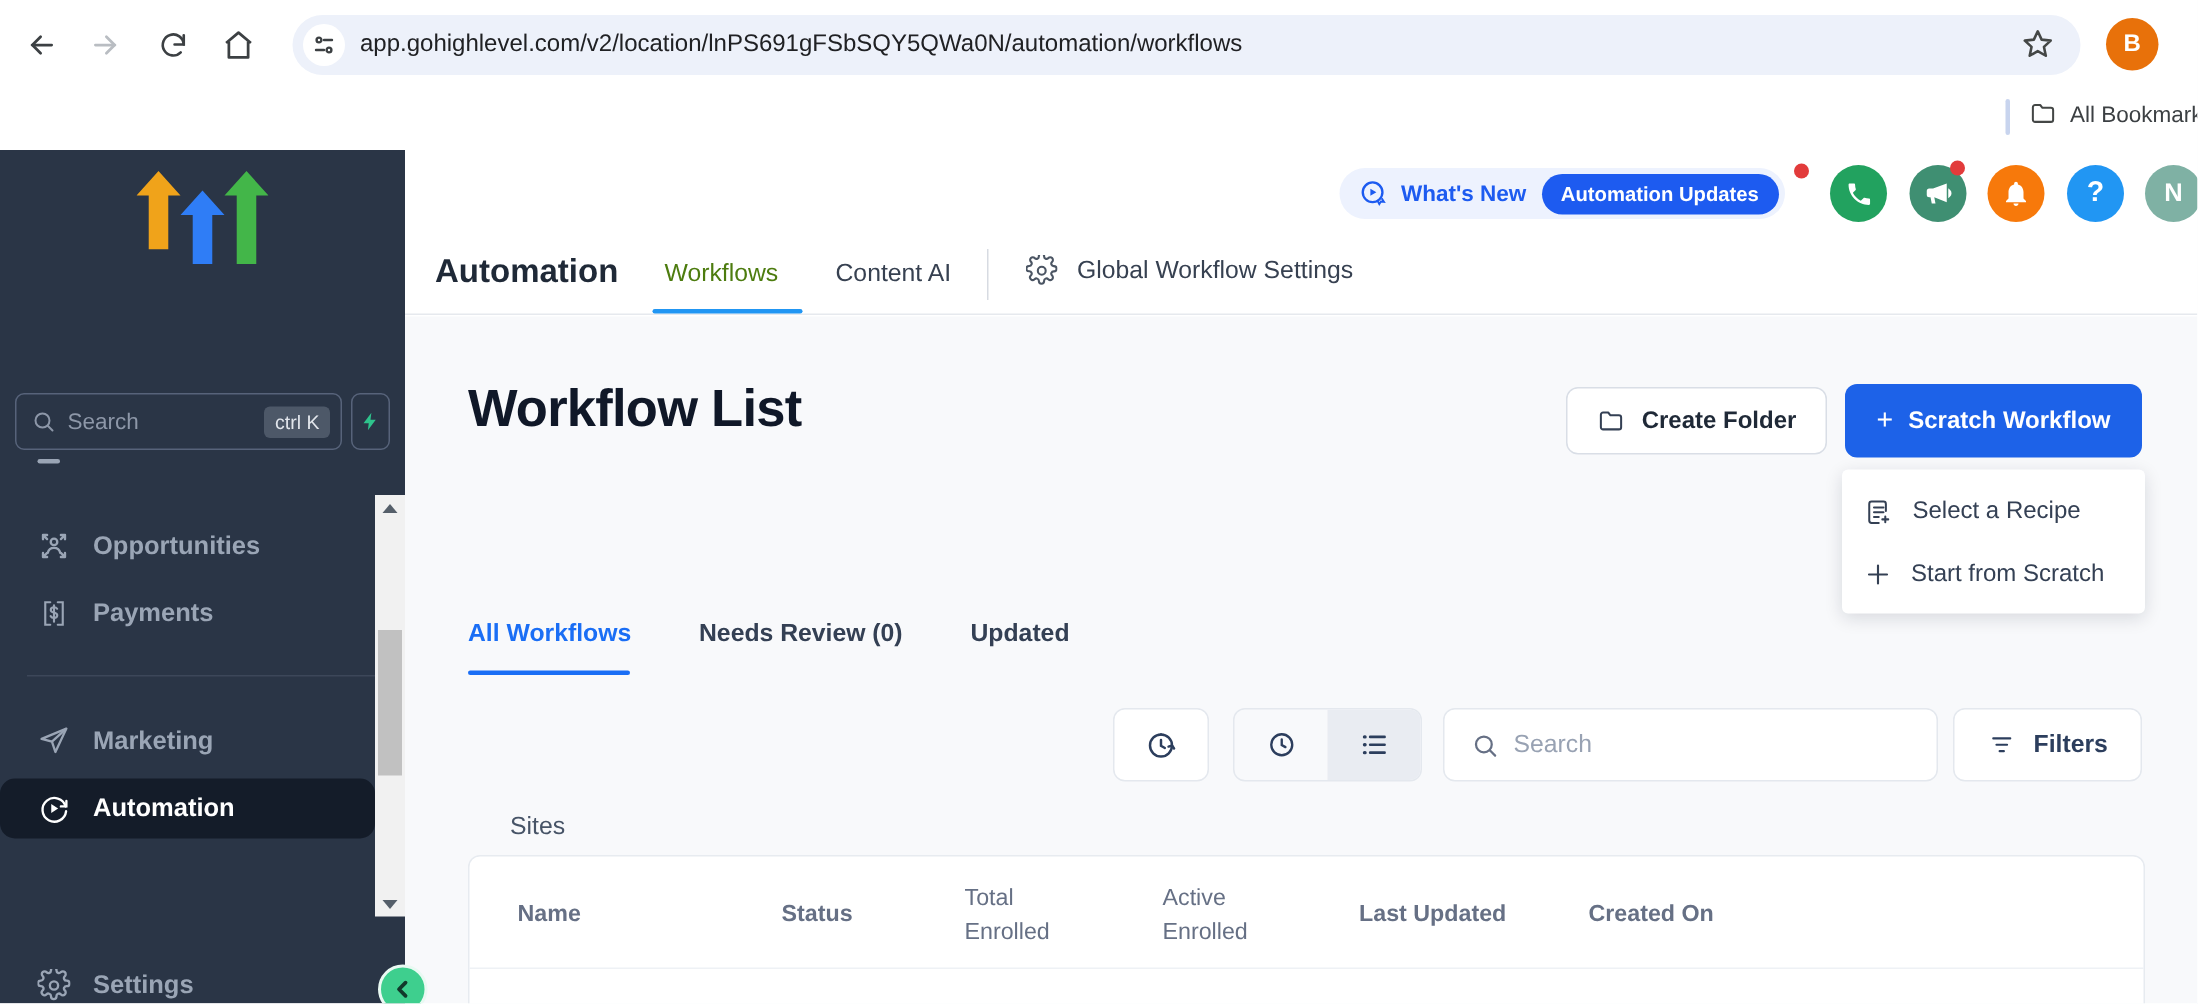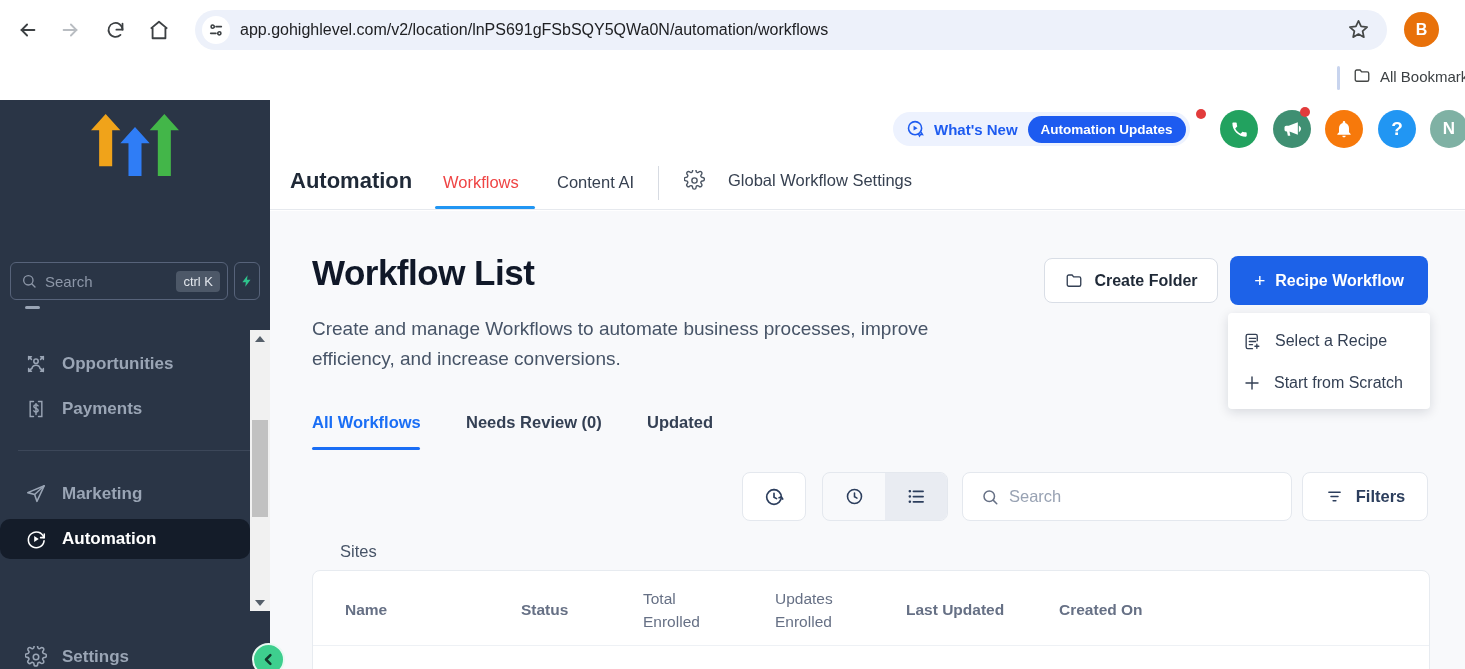--- a/index.html
+++ b/index.html
@@ -52,24 +52,24 @@
   .main-body { position:absolute; left:270px; top:211px; width:1195px; height:458px; background:#f8f9fb; }
 
   .wn-pill { position:absolute; left:893px; top:112px; height:34px; background:#edf2fe; border-radius:17px; display:flex; align-items:center; padding:0 4px 0 12px; cursor:pointer; }
   .wn-label { color:#1d5bf0; font-size:15px; font-weight:700; margin:0 10px 0 8px; }
   .au-pill { background:#1d5bf0; color:#fff; font-size:13.5px; font-weight:700; border-radius:14px; height:27px; display:flex; align-items:center; padding:0 13px; cursor:pointer; }
   .red-dot { position:absolute; width:10px; height:10px; border-radius:50%; background:#e23b3b; }
   .circ { position:absolute; top:110px; width:38px; height:38px; border-radius:50%; display:flex; align-items:center; justify-content:center; color:#fff; cursor:pointer; }
 
   .hdr-title { position:absolute; left:290px; top:168px; font-size:22px; font-weight:700; color:#1f2937; }
   .hdr-tab { position:absolute; top:173px; font-size:16.5px; font-weight:500; color:#374151; cursor:pointer; }
-  .hdr-tab.active { color:#ef4444; }
+  .hdr-tab.active { color:#4d7c0f; }
   .tab-underline { position:absolute; left:435px; top:206px; width:100px; height:3px; background:#2196f3; border-radius:2px; }
   .hdr-vdiv { position:absolute; left:658px; top:166px; width:1px; height:34px; background:#d7dbe2; }
-  .gws { position:absolute; left:684px; top:170px; display:flex; align-items:center; gap:23px; color:#374151; font-size:16.5px; cursor:pointer; }
+  .gws { position:absolute; left:684px; top:170px; display:flex; align-items:center; gap:13px; color:#374151; font-size:16.5px; cursor:pointer; }
 
   .page-title { position:absolute; left:312px; top:253px; font-size:35px; font-weight:700; color:#101828; letter-spacing:-0.5px; }
   .page-desc { position:absolute; left:312px; top:314px; width:700px; font-size:19px; line-height:30px; color:#475467; }
 
   .btn { display:flex; align-items:center; justify-content:center; gap:10px; border-radius:8px; cursor:pointer; font-weight:700; }
   .btn-folder { position:absolute; left:1044px; top:258px; width:174px; height:45px; background:#fff; border:1px solid #d9dee6; color:#1f2937; font-size:16px; }
   .btn-create { position:absolute; left:1230px; top:256px; width:198px; height:49px; background:#1d62e8; color:#fff; font-size:16px; }
   .plus-glyph { font-size:19px; font-weight:400; line-height:1; }
 
   .dropdown { position:absolute; left:1228px; top:313px; width:202px; height:96px; background:#fff; border-radius:4px; box-shadow:0 3px 12px rgba(16,24,40,.14); z-index:20; }
@@ -302,31 +302,30 @@
   <div class="hdr-vdiv"></div>
   <div class="gws">
     <svg width="21" height="21" viewBox="0 0 24 24" fill="none" stroke="#4b5563" stroke-width="1.6" stroke-linejoin="round">
         <circle cx="12" cy="12" r="3"></circle>
         <path d="M19.4 13.5a1.8 1.8 0 0 0 .4 2l.1.1a2 2 0 1 1-2.9 2.9l-.1-.1a1.8 1.8 0 0 0-2-.4 1.8 1.8 0 0 0-1.1 1.7v.2a2 2 0 1 1-4 0v-.2a1.8 1.8 0 0 0-1.2-1.7 1.8 1.8 0 0 0-2 .4l-.1.1a2 2 0 1 1-2.8-2.9l.1-.1a1.8 1.8 0 0 0 .4-2 1.8 1.8 0 0 0-1.7-1.1h-.2a2 2 0 1 1 0-4h.2A1.8 1.8 0 0 0 4.2 7.2a1.8 1.8 0 0 0-.4-2l-.1-.1a2 2 0 1 1 2.9-2.8l.1.1a1.8 1.8 0 0 0 2 .4 1.8 1.8 0 0 0 1.1-1.7v-.2a2 2 0 0 1 4 0v.2a1.8 1.8 0 0 0 1.1 1.7 1.8 1.8 0 0 0 2-.4l.1-.1a2 2 0 1 1 2.9 2.9l-.1.1a1.8 1.8 0 0 0-.4 2v.1a1.8 1.8 0 0 0 1.7 1.1h.2a2 2 0 1 1 0 4h-.2a1.8 1.8 0 0 0-1.7 1.1z"></path>
       </svg>
     <span>Global Workflow Settings</span>
   </div>
 
   <div class="page-title">Workflow List</div>
-  <div class="page-desc">Create and manage Workflows to automate business processes, improve efficiency, and increase conversions.</div>
 
   <div class="btn btn-folder">
     <svg width="20" height="18" viewBox="0 0 24 24" fill="none" stroke="#344054" stroke-width="1.8" stroke-linejoin="round">
         <path d="M3 6a2 2 0 0 1 2-2h4.5l2 2.5H19a2 2 0 0 1 2 2V17a2 2 0 0 1-2 2H5a2 2 0 0 1-2-2V6z"></path>
       </svg>
     <span>Create Folder</span>
   </div>
   <div class="btn btn-create">
     <span class="plus-glyph">+</span>
-    <span>Recipe Workflow</span>
+    <span>Scratch Workflow</span>
   </div>
 
   <div class="dropdown">
     <div class="dd-item" style="top:8px">
       <svg width="19" height="19" viewBox="0 0 24 24" fill="none" stroke="#344054" stroke-width="1.7" stroke-linecap="round">
           <path d="M18 11V5a2 2 0 0 0-2-2H6a2 2 0 0 0-2 2v14a2 2 0 0 0 2 2h6"></path>
           <path d="M8 8h8M8 12h8M8 16h4"></path>
           <path d="M17.5 15.5v5M15 18h5"></path>
         </svg>
       <span>Select a Recipe</span>
@@ -379,19 +378,19 @@
       </svg>
     <span class="filters-label">Filters</span>
   </div>
 
   <div class="breadcrumb">Sites</div>
 
   <div class="table-card">
     <span class="th single" style="left:32px">Name</span>
     <span class="th single" style="left:208px">Status</span>
     <span class="th wrapped" style="left:330px">Total Enrolled</span>
-    <span class="th wrapped" style="left:462px">Updates Enrolled</span>
+    <span class="th wrapped" style="left:462px">Active Enrolled</span>
     <span class="th single" style="left:593px">Last Updated</span>
     <span class="th single" style="left:746px">Created On</span>
     <div class="abs" style="left:0;top:74px;width:1116px;height:1px;background:#eef1f5"></div>
   </div>
 
 </div>
 
 </body></html>

